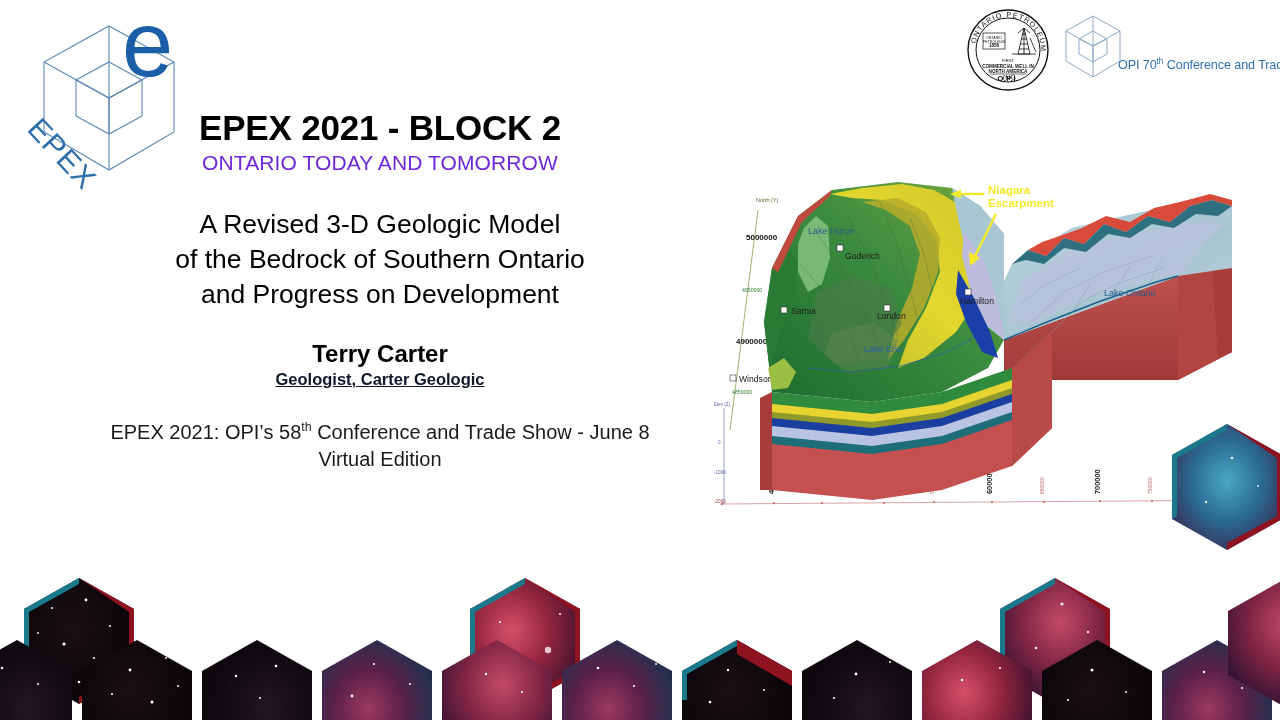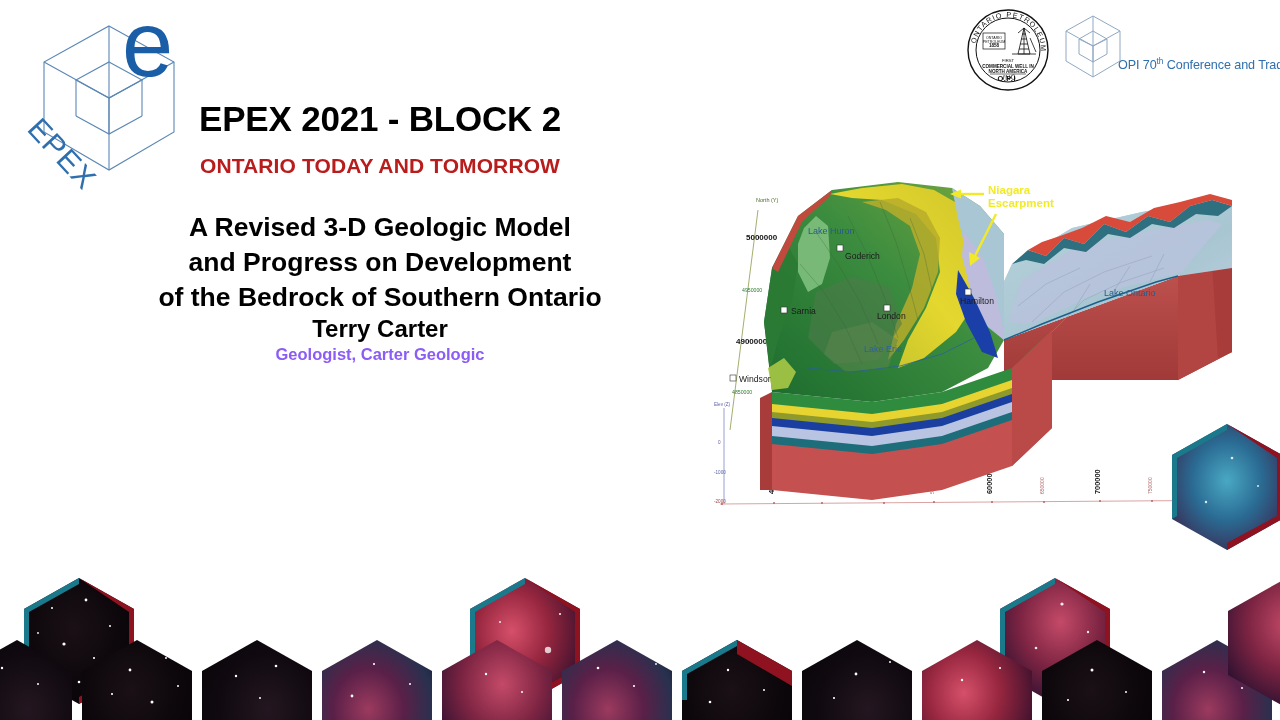--- a/index.html
+++ b/index.html
@@ -9,35 +9,35 @@
     width:1280px; height:720px; position:relative; overflow:hidden;
     font-family:"Liberation Sans", sans-serif; color:#111;
   }
   .slide{ position:absolute; inset:0; background:#fff; }
 
   
   .epex-logo{ position:absolute; left:14px; top:4px; width:190px; height:205px; }
   .epex-logo svg{ width:100%; height:100%; display:block; }
 
   
-  .title-block{ position:absolute; left:60px; top:101px; width:640px; text-align:center; }
+  .title-block{ position:absolute; left:60px; top:110px; width:640px; text-align:center; }
   .t-main{
     font-size:35px; font-weight:bold; letter-spacing:-0.2px;
     color:#000; line-height:1.05;
   }
   .t-sub{
-    font-size:21px; font-weight:bold; color:#b91c1c;
-    margin-top:16px; letter-spacing:0.1px;
+    font-size:21px; font-weight:normal; color:#6d28d9;
+    margin-top:4px; letter-spacing:0.1px;
   }
   .t-paper{
-    margin-top:32px; font-size:26.5px; font-weight:bold; color:#000; line-height:1.32;
+    margin-top:32px; font-size:26.5px; font-weight:normal; color:#000; line-height:1.32;
   }
   .t-paper div{ white-space:nowrap; }
-  .t-author{ font-size:24px; font-weight:bold; color:#000; }
-  .t-affil{ margin-top:2px; font-size:16.5px; font-weight:bold; color:#8b5cf6; }
+  .t-author{ margin-top:28px; font-size:24px; font-weight:bold; color:#000; }
+  .t-affil{ margin-top:2px; font-size:16.5px; font-weight:bold; color:#0f172a;text-decoration:underline; }
   .t-conf{ margin-top:30px; font-size:20px; font-weight:normal; color:#1a1a1a; line-height:1.35; }
   .t-conf sup{ font-size:0.62em; vertical-align:super; }
 
   
   .opi-seal{ position:absolute; left:966px; top:8px; width:84px; height:84px; }
   .opi-seal svg{ width:100%; height:100%; display:block; }
 
   
   .epex-mark{ position:absolute; left:1062px; top:6px; width:212px; height:80px; }
   .epex-mark .cube{ position:absolute; left:0; top:6px; width:62px; height:70px; }
@@ -86,25 +86,31 @@
 
       <text x="12" y="126" font-family="Liberation Sans, sans-serif" font-size="30" fill="#2f6fae" letter-spacing="1" transform="rotate(47 12 126)">EPEX</text>
     </svg>
   </div>
 
   <div class="title-block">
     <div class="t-main">EPEX 2021 - BLOCK 2</div>
     <div class="t-sub">ONTARIO TODAY AND TOMORROW</div>
     <div class="t-paper">
       <div>A Revised 3-D Geologic Model</div>
+      <div>of the Bedrock of Southern Ontario</div>
       <div>and Progress on Development</div>
-      <div>of the Bedrock of Southern Ontario</div>
     </div>
     <div class="t-author">Terry Carter</div>
     <div class="t-affil">Geologist, Carter Geologic</div>
+    <div class="t-conf">
+      <div>
+        <span>EPEX 2021: OPI’s 58</span><sup>th</sup><span> Conference and Trade Show - June 8</span>
+      </div>
+      <div>Virtual Edition</div>
+    </div>
   </div>
 
   <div class="opi-seal">
     <svg viewBox="0 0 84 84" xmlns="http://www.w3.org/2000/svg">
       <defs>
         <path id="ringTop" d="M 9,42 A 33,33 0 0 1 75,42"></path>
         <path id="ringBot" d="M 12,42 A 30,30 0 0 0 72,42"></path>
       </defs>
       <circle cx="42" cy="42" r="40" fill="#fff" stroke="#111" stroke-width="1.4"></circle>
       <circle cx="42" cy="42" r="32" fill="#fff" stroke="#111" stroke-width="1"></circle>

